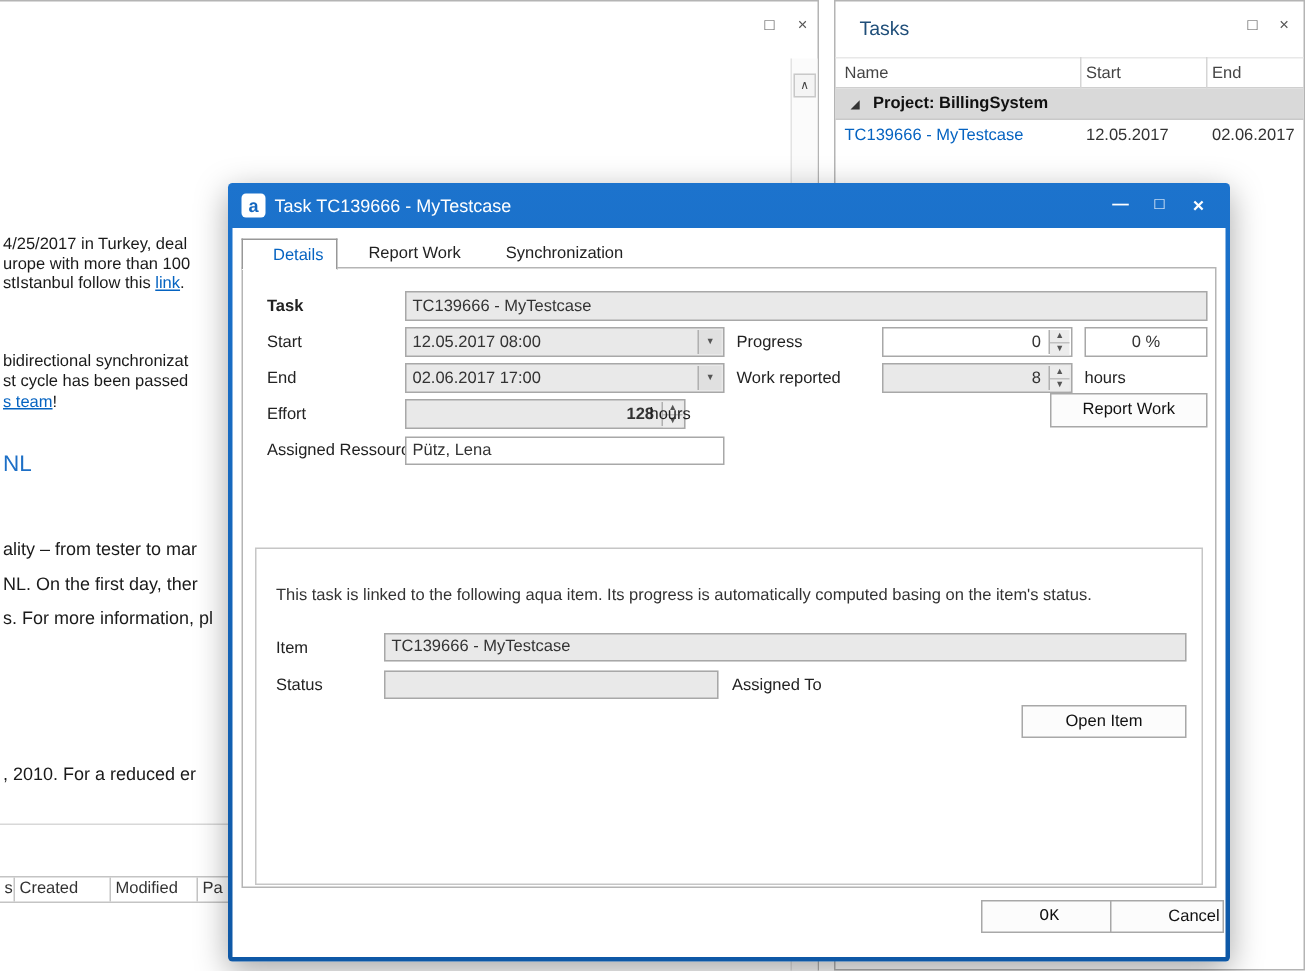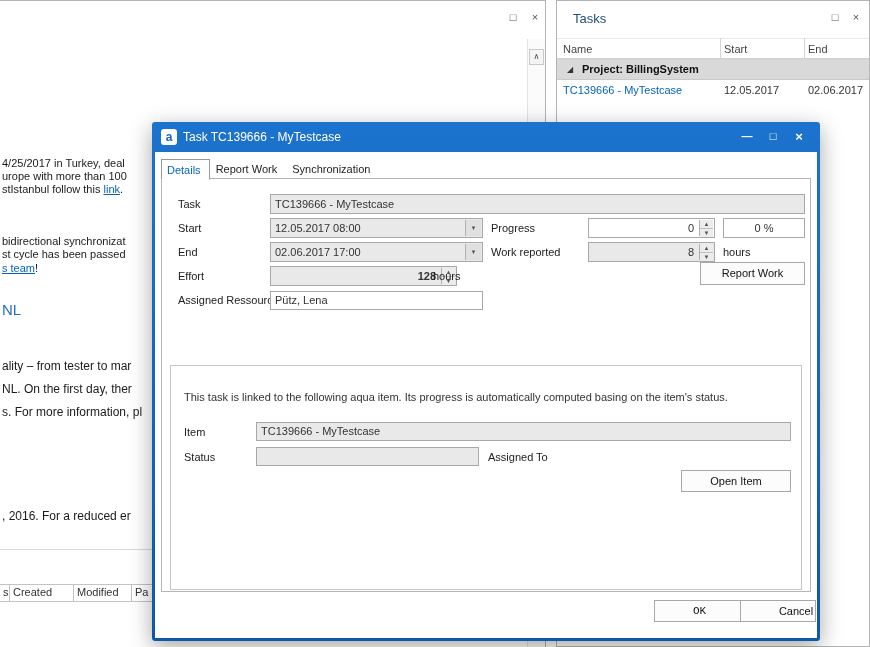--- a/index.html
+++ b/index.html
@@ -55,21 +55,21 @@
   .dlg-icon { position:absolute; left:9px; top:7px; width:16px; height:16px;
     background:#fff; border-radius:3px; color:#1467c0; font-size:12px; font-weight:bold;
     line-height:16px; text-align:center; }
   .dlg-title { position:absolute; left:31px; top:0; height:30px; line-height:30px;
     color:#fff; font-size:12px; white-space:nowrap; }
   .dlg-btn { position:absolute; top:6px; width:22px; height:18px; color:#fff;
     font-size:11px; font-weight:bold; text-align:center; line-height:17px; }
   .dlg-body { position:absolute; left:3px; top:30px; right:3px; bottom:3px; background:#fff; }
 
   .tabs { position:absolute; left:6px; top:5px; height:22px; display:flex; align-items:flex-end; z-index:2; }
-  .tab { font-size:11px; padding:4px 8px 3px 5px; color:#222; border:1px solid transparent; }
+  .tab { font-size:11px; padding:4px 8px 3px 20px; color:#222; border:1px solid transparent; }
   .tab.active { color:#0563c1; background:#fff; border:1px solid #989898;
     border-bottom:1px solid #fff; margin-bottom:-1px; }
   .frame { position:absolute; left:6px; top:26px; width:650px; height:414px;
     border:1px solid #b5b5b5; }
 
   .lbl { position:absolute; font-size:11px; color:#222; white-space:nowrap; }
   .fld { position:absolute; height:20px; border:1px solid #a8a8a8; background:#fff;
     font-size:11px; line-height:18px; padding:0 4px; color:#333;
     white-space:nowrap; overflow:hidden; }
   .ro { background:#e9e9e9; }
@@ -107,21 +107,21 @@
   <div class="t" style="top:234px;">bidirectional synchronizat</div>
   <div class="t" style="top:247px;">st cycle has been passed</div>
   <div class="t" style="top:261px;"><span class="lnk">s team</span><span>!</span></div>
 
   <div class="doc-heading" style="top:300px;">NL</div>
 
   <div class="t t12" style="top:358px;">ality – from tester to mar</div>
   <div class="t t12" style="top:381px;">NL. On the first day, ther</div>
   <div class="t t12" style="top:404px;">s. For more information, pl</div>
 
-  <div class="t t12" style="top:508px;">, 2016. For a reduced er</div>
+  <div class="t t12" style="top:508px;">, 2010. For a reduced er</div>
 
   <div class="hdivider"></div>
 
   <div class="doc-table-header">
     <div class="doc-th" style="width:10px;">s</div>
     <div class="doc-th" style="width:64px;">Created</div>
     <div class="doc-th" style="width:58px;">Modified</div>
     <div class="doc-th" style="flex:1; border-right:none;">Pa</div>
   </div>
 
@@ -164,21 +164,21 @@
 
   <div class="dlg-body">
 
     <div class="tabs">
       <div class="tab active">Details</div>
       <div class="tab">Report Work</div>
       <div class="tab">Synchronization</div>
     </div>
     <div class="frame"></div>
 
-    <span class="lbl" style="left:23px; top:46px;">Task</span>
+    <span class="lbl" style="left:23px; top:46px;font-weight:bold;">Task</span>
     <div class="fld ro" style="left:115px; top:42px; width:535px;">
       <span>TC139666 - MyTestcase</span>
     </div>
 
     <span class="lbl" style="left:23px; top:70px;">Start</span>
     <div class="fld ro" style="left:115px; top:66px; width:213px; padding-right:20px;">
       <span>12.05.2017 08:00</span>
       <span class="combo-btn">▼</span>
     </div>
     <span class="lbl" style="left:336px; top:70px;">Progress</span>

